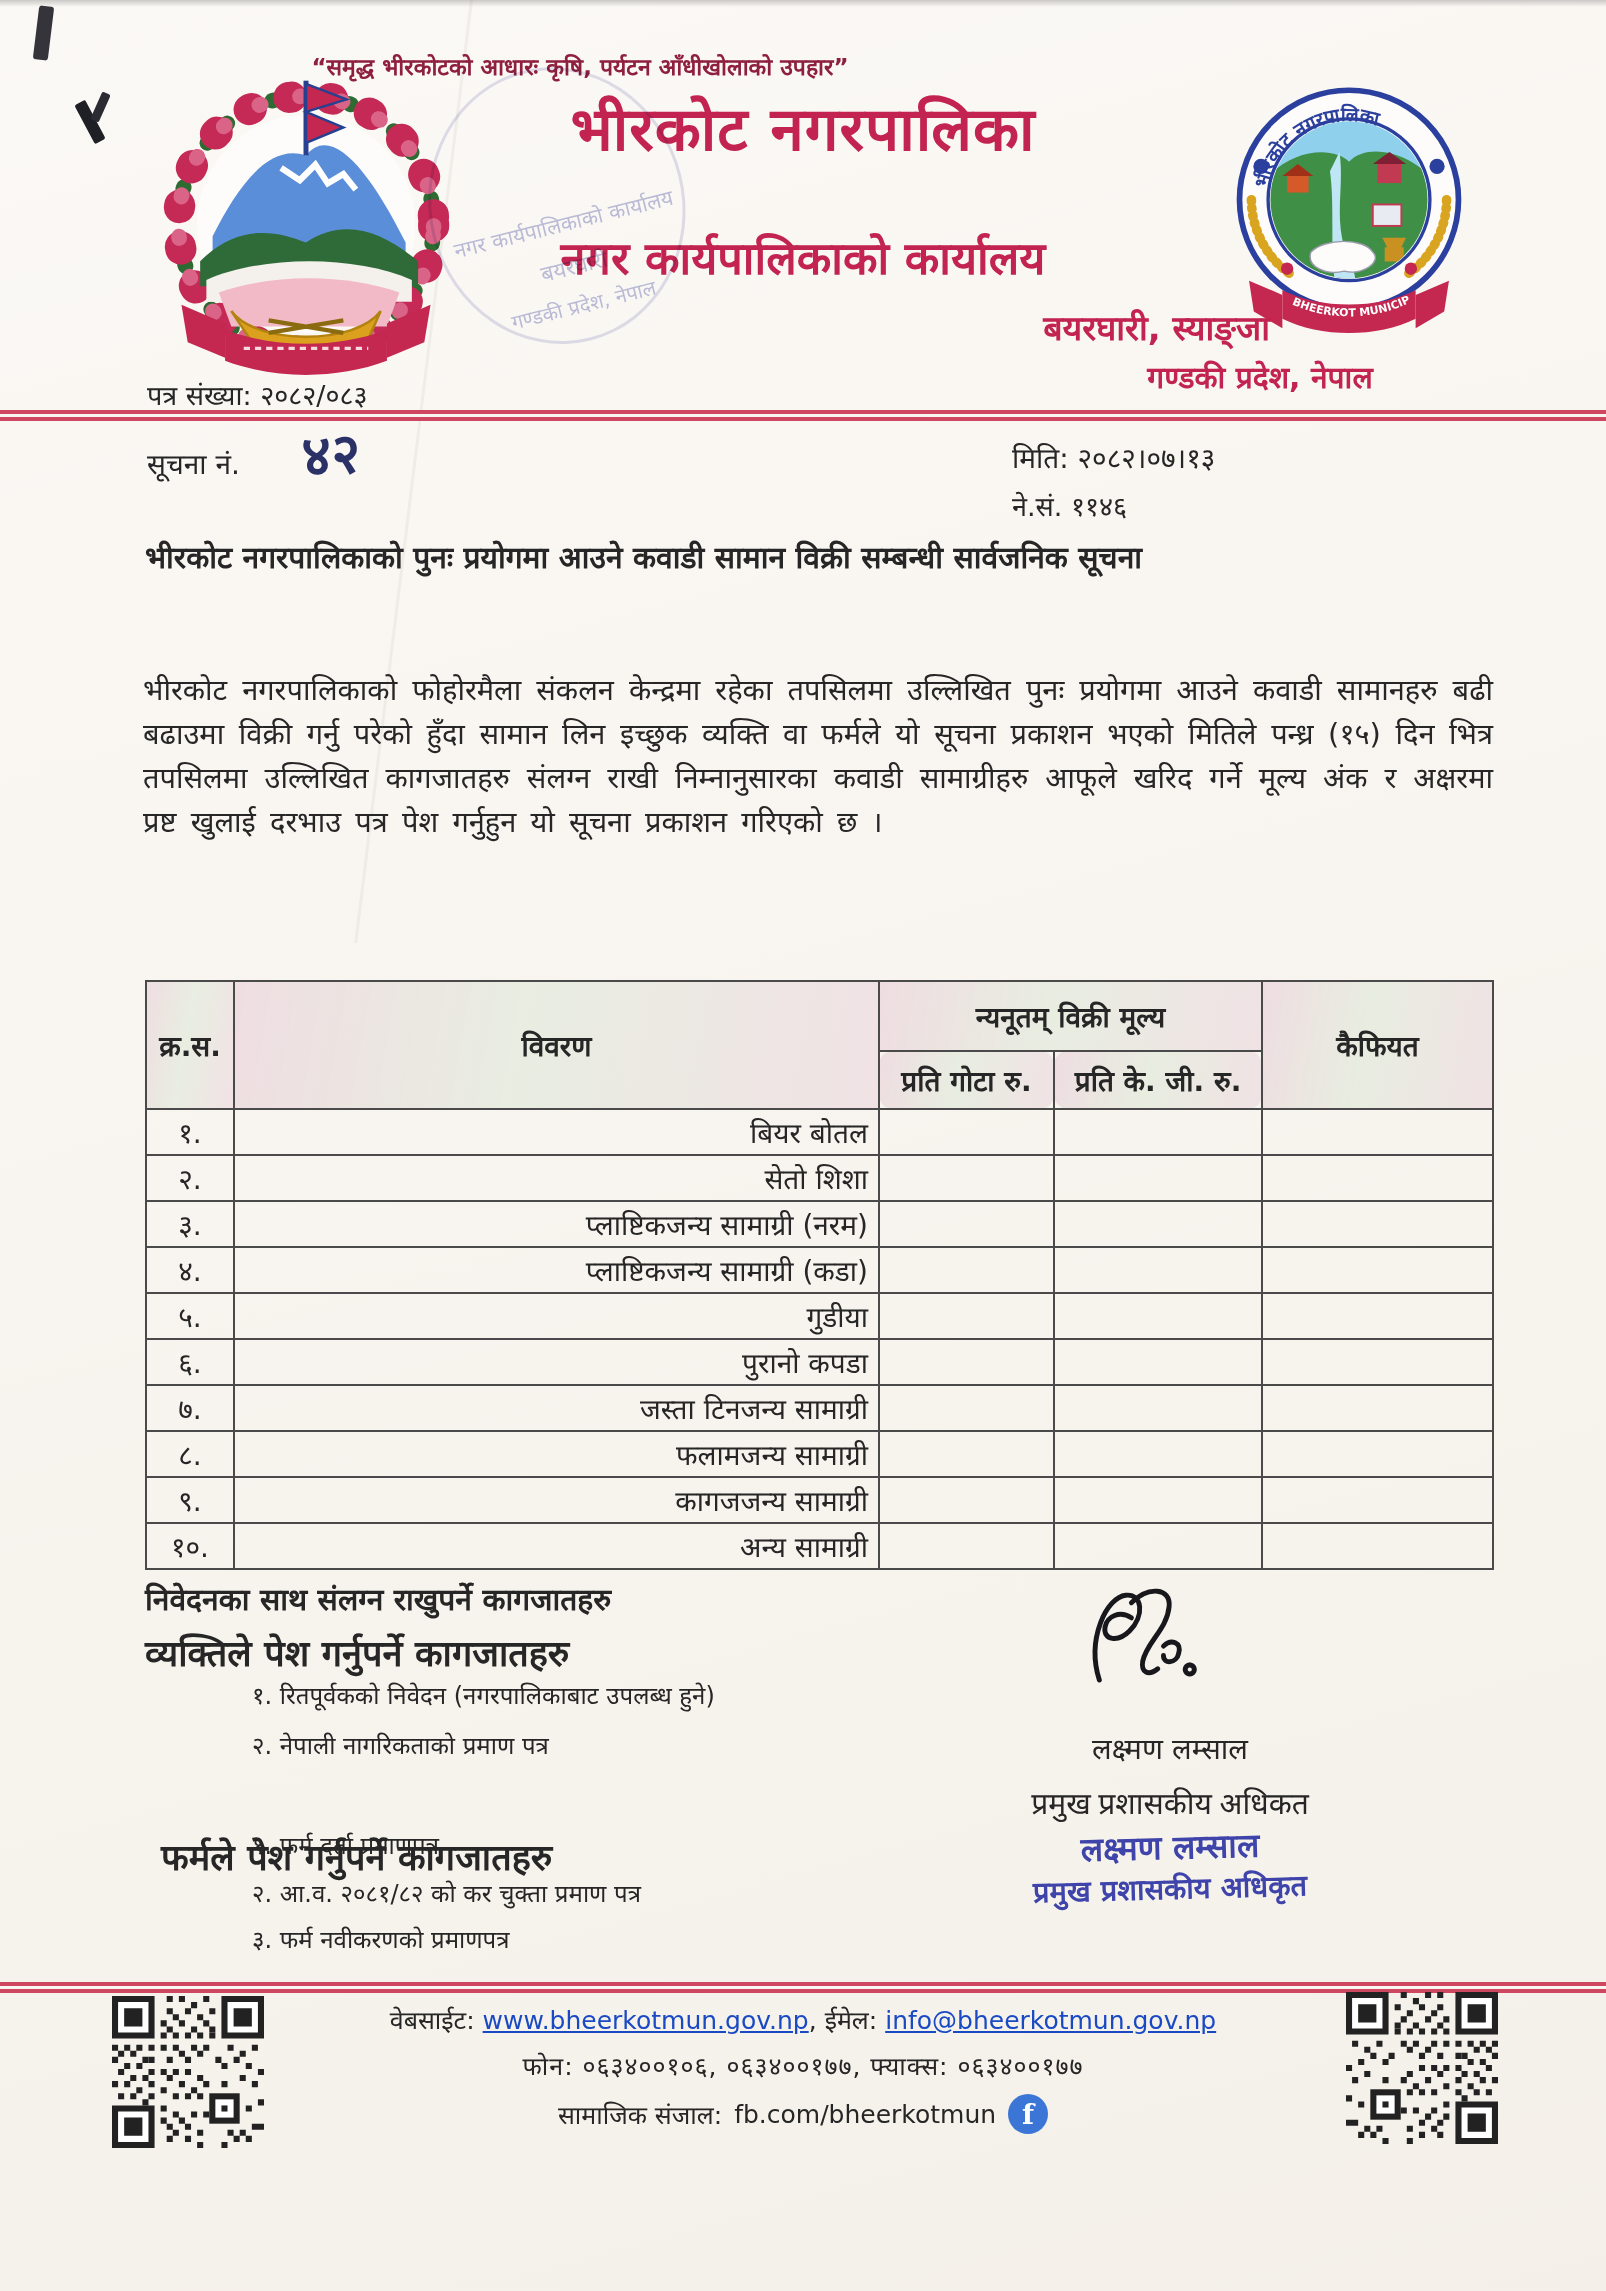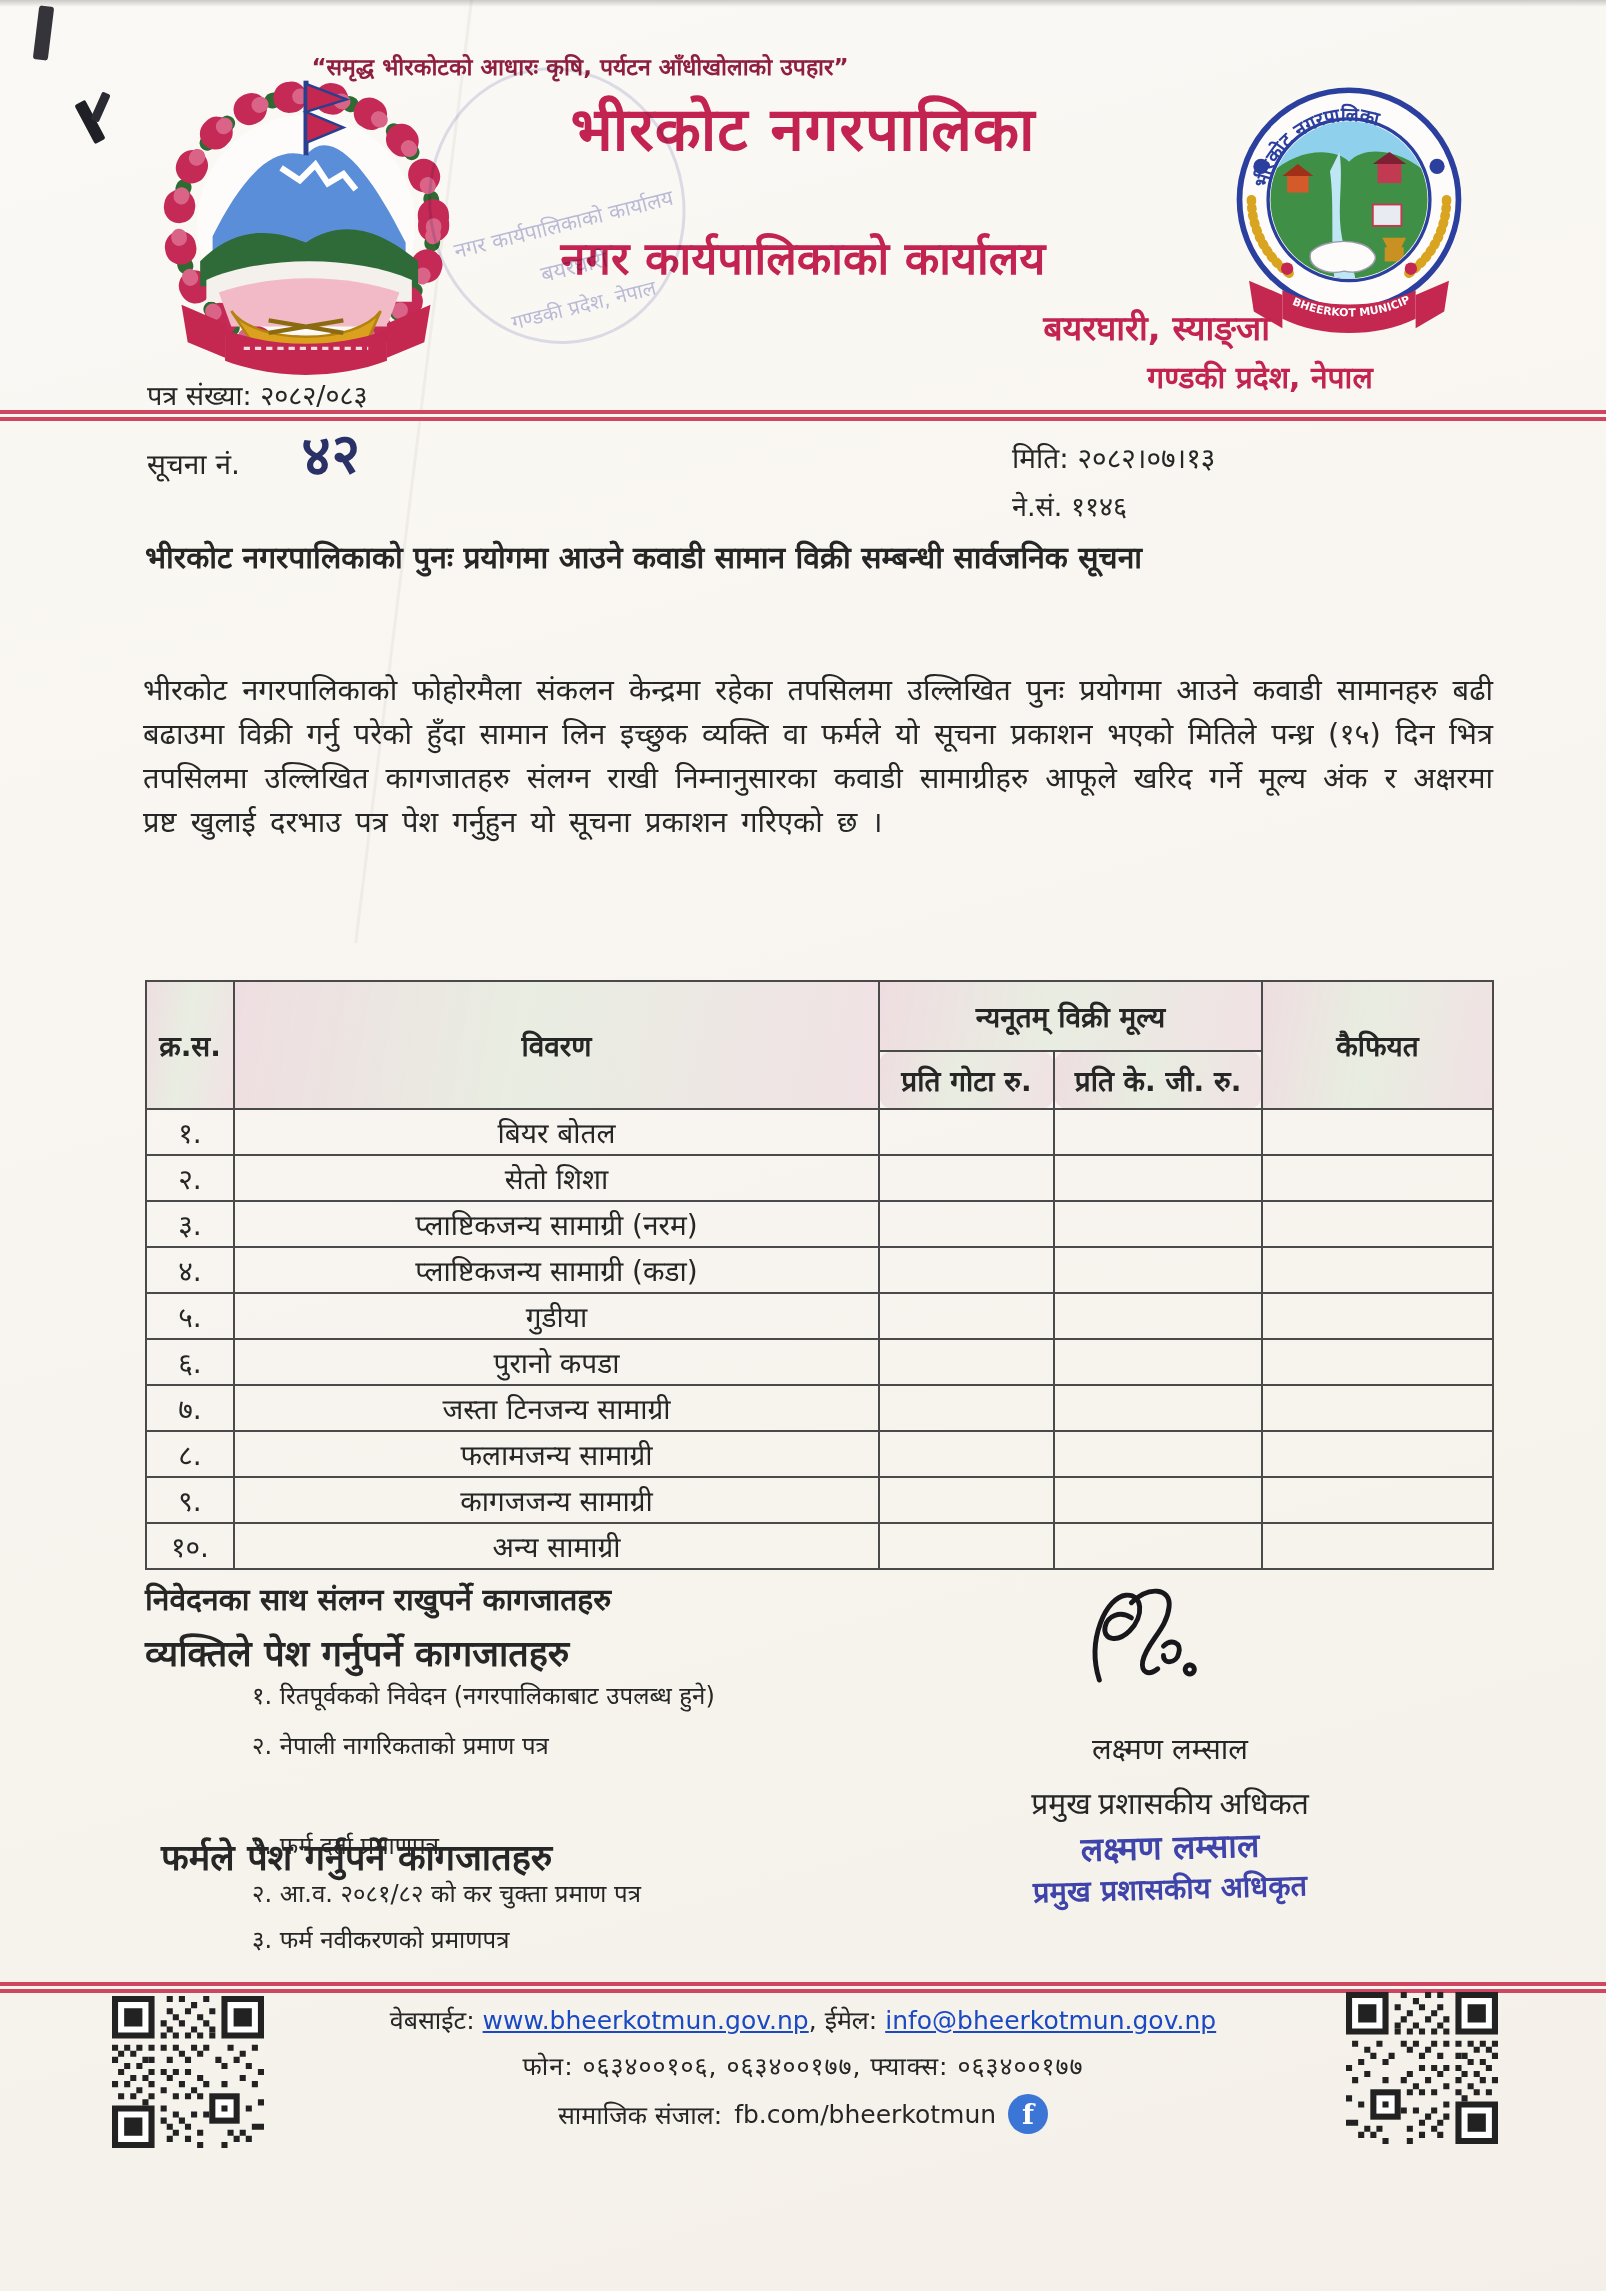--- a/index.html
+++ b/index.html
@@ -44,21 +44,21 @@
   .body-text{left:143px;top:668px;width:1350px;font-size:29px;line-height:44px;text-align:justify;word-spacing:5px;}
   .tapasil{left:0;top:916px;width:100%;text-align:center;font-size:29px;font-weight:bold;}
   
   table.tapasil-table{position:absolute;left:145px;top:980px;width:1347px;border-collapse:collapse;table-layout:fixed;}
   table.tapasil-table th,table.tapasil-table td{border:2px solid #4a4a4a;font-size:28px;padding:0 10px;}
   table.tapasil-table th{font-weight:600;
     background:linear-gradient(100deg,rgba(231,203,213,.55),rgba(216,229,210,.5) 45%,rgba(233,207,217,.5));}
   th.h-main{height:68px;}
   th.h-sub{height:56px;font-weight:600;border-radius:14px;}
   td.c-sn{text-align:center;height:44px;}
-  td.c-desc{text-align:center;padding-left:22px;border-radius:18px;}
+  td.c-desc{text-align:right;padding-left:22px;border-radius:18px;}
   
   .sec-h{left:145px;font-size:30px;font-weight:bold;}
   .sec-sh{left:145px;font-size:36px;font-weight:600;}
   .doc-item{left:252px;font-size:24px;}
   
   .sig-svg{left:1066px;top:1582px;width:210px;height:132px;}
   .sig-name{left:1000px;top:1728px;width:340px;text-align:center;font-size:29px;}
   .sig-desig{left:975px;top:1782px;width:390px;text-align:center;font-size:30px;font-family:Liberation Serif, serif;}
   .stamp-name{left:995px;top:1824px;width:350px;text-align:center;font-size:33px;font-weight:bold;color:#3f44aa;transform:rotate(-1.5deg);}
   .stamp-desig{left:975px;top:1868px;width:390px;text-align:center;font-size:29px;font-weight:bold;color:#3f44aa;transform:rotate(-1.5deg);}

